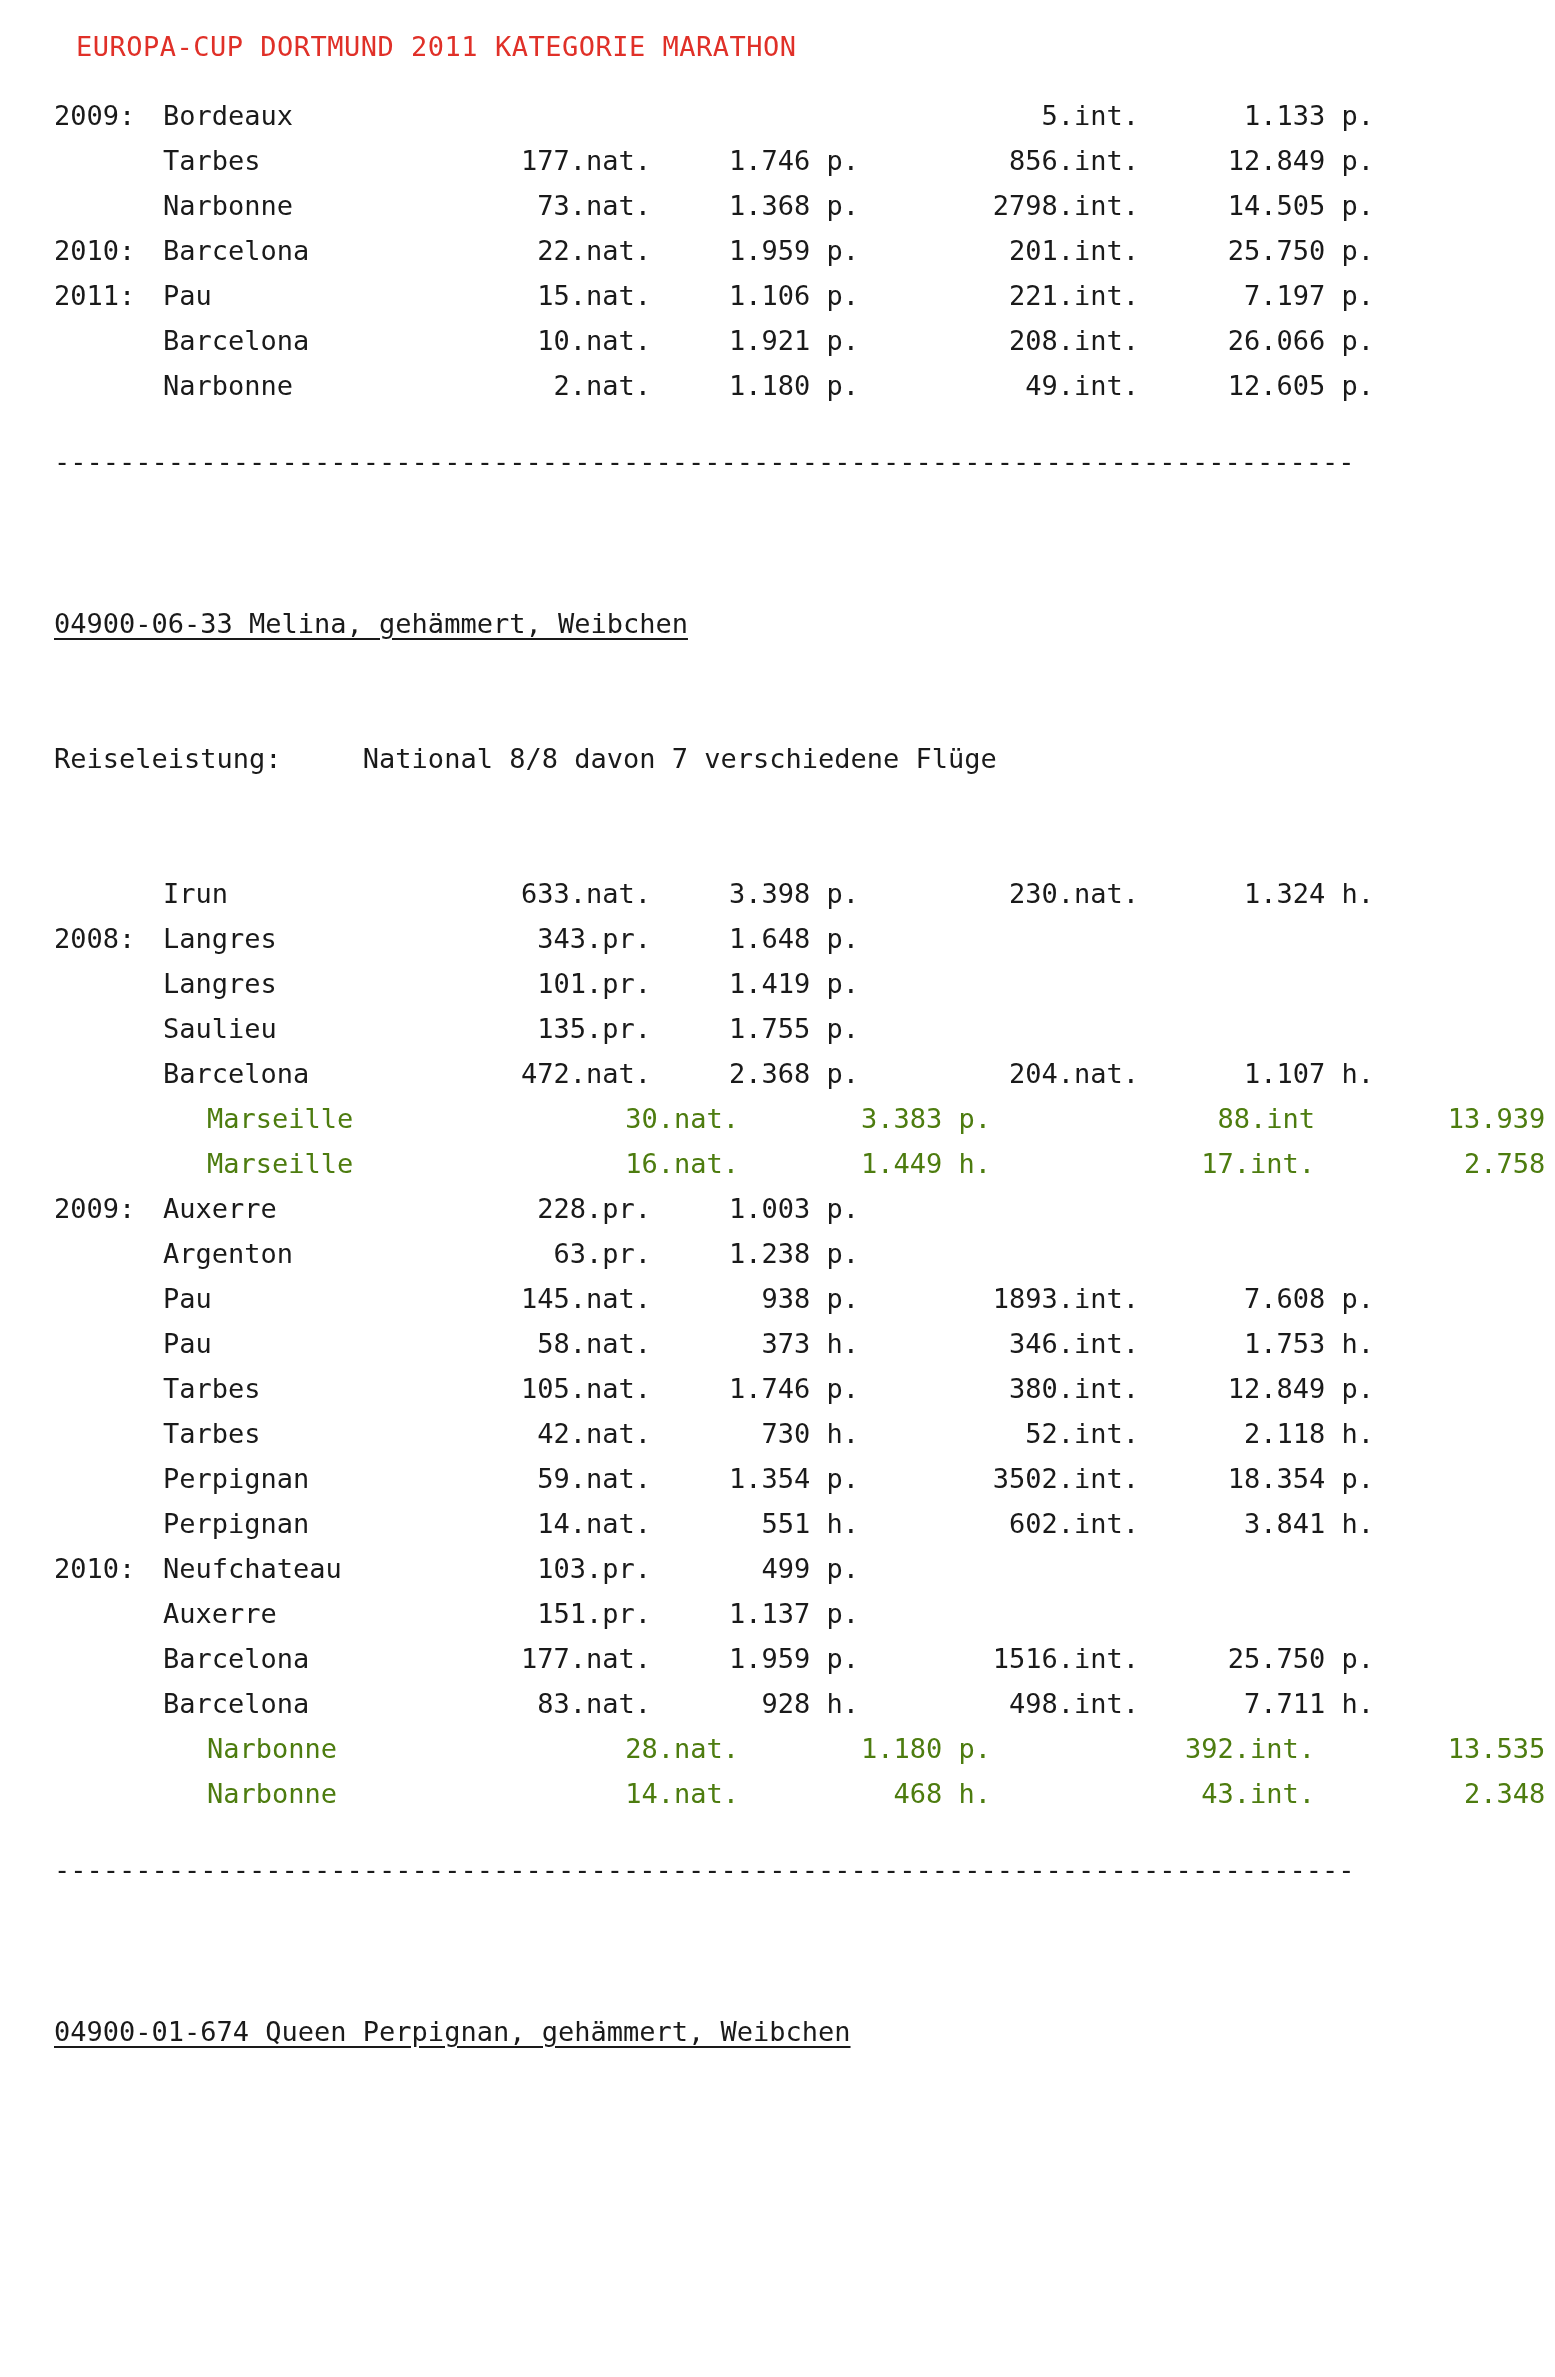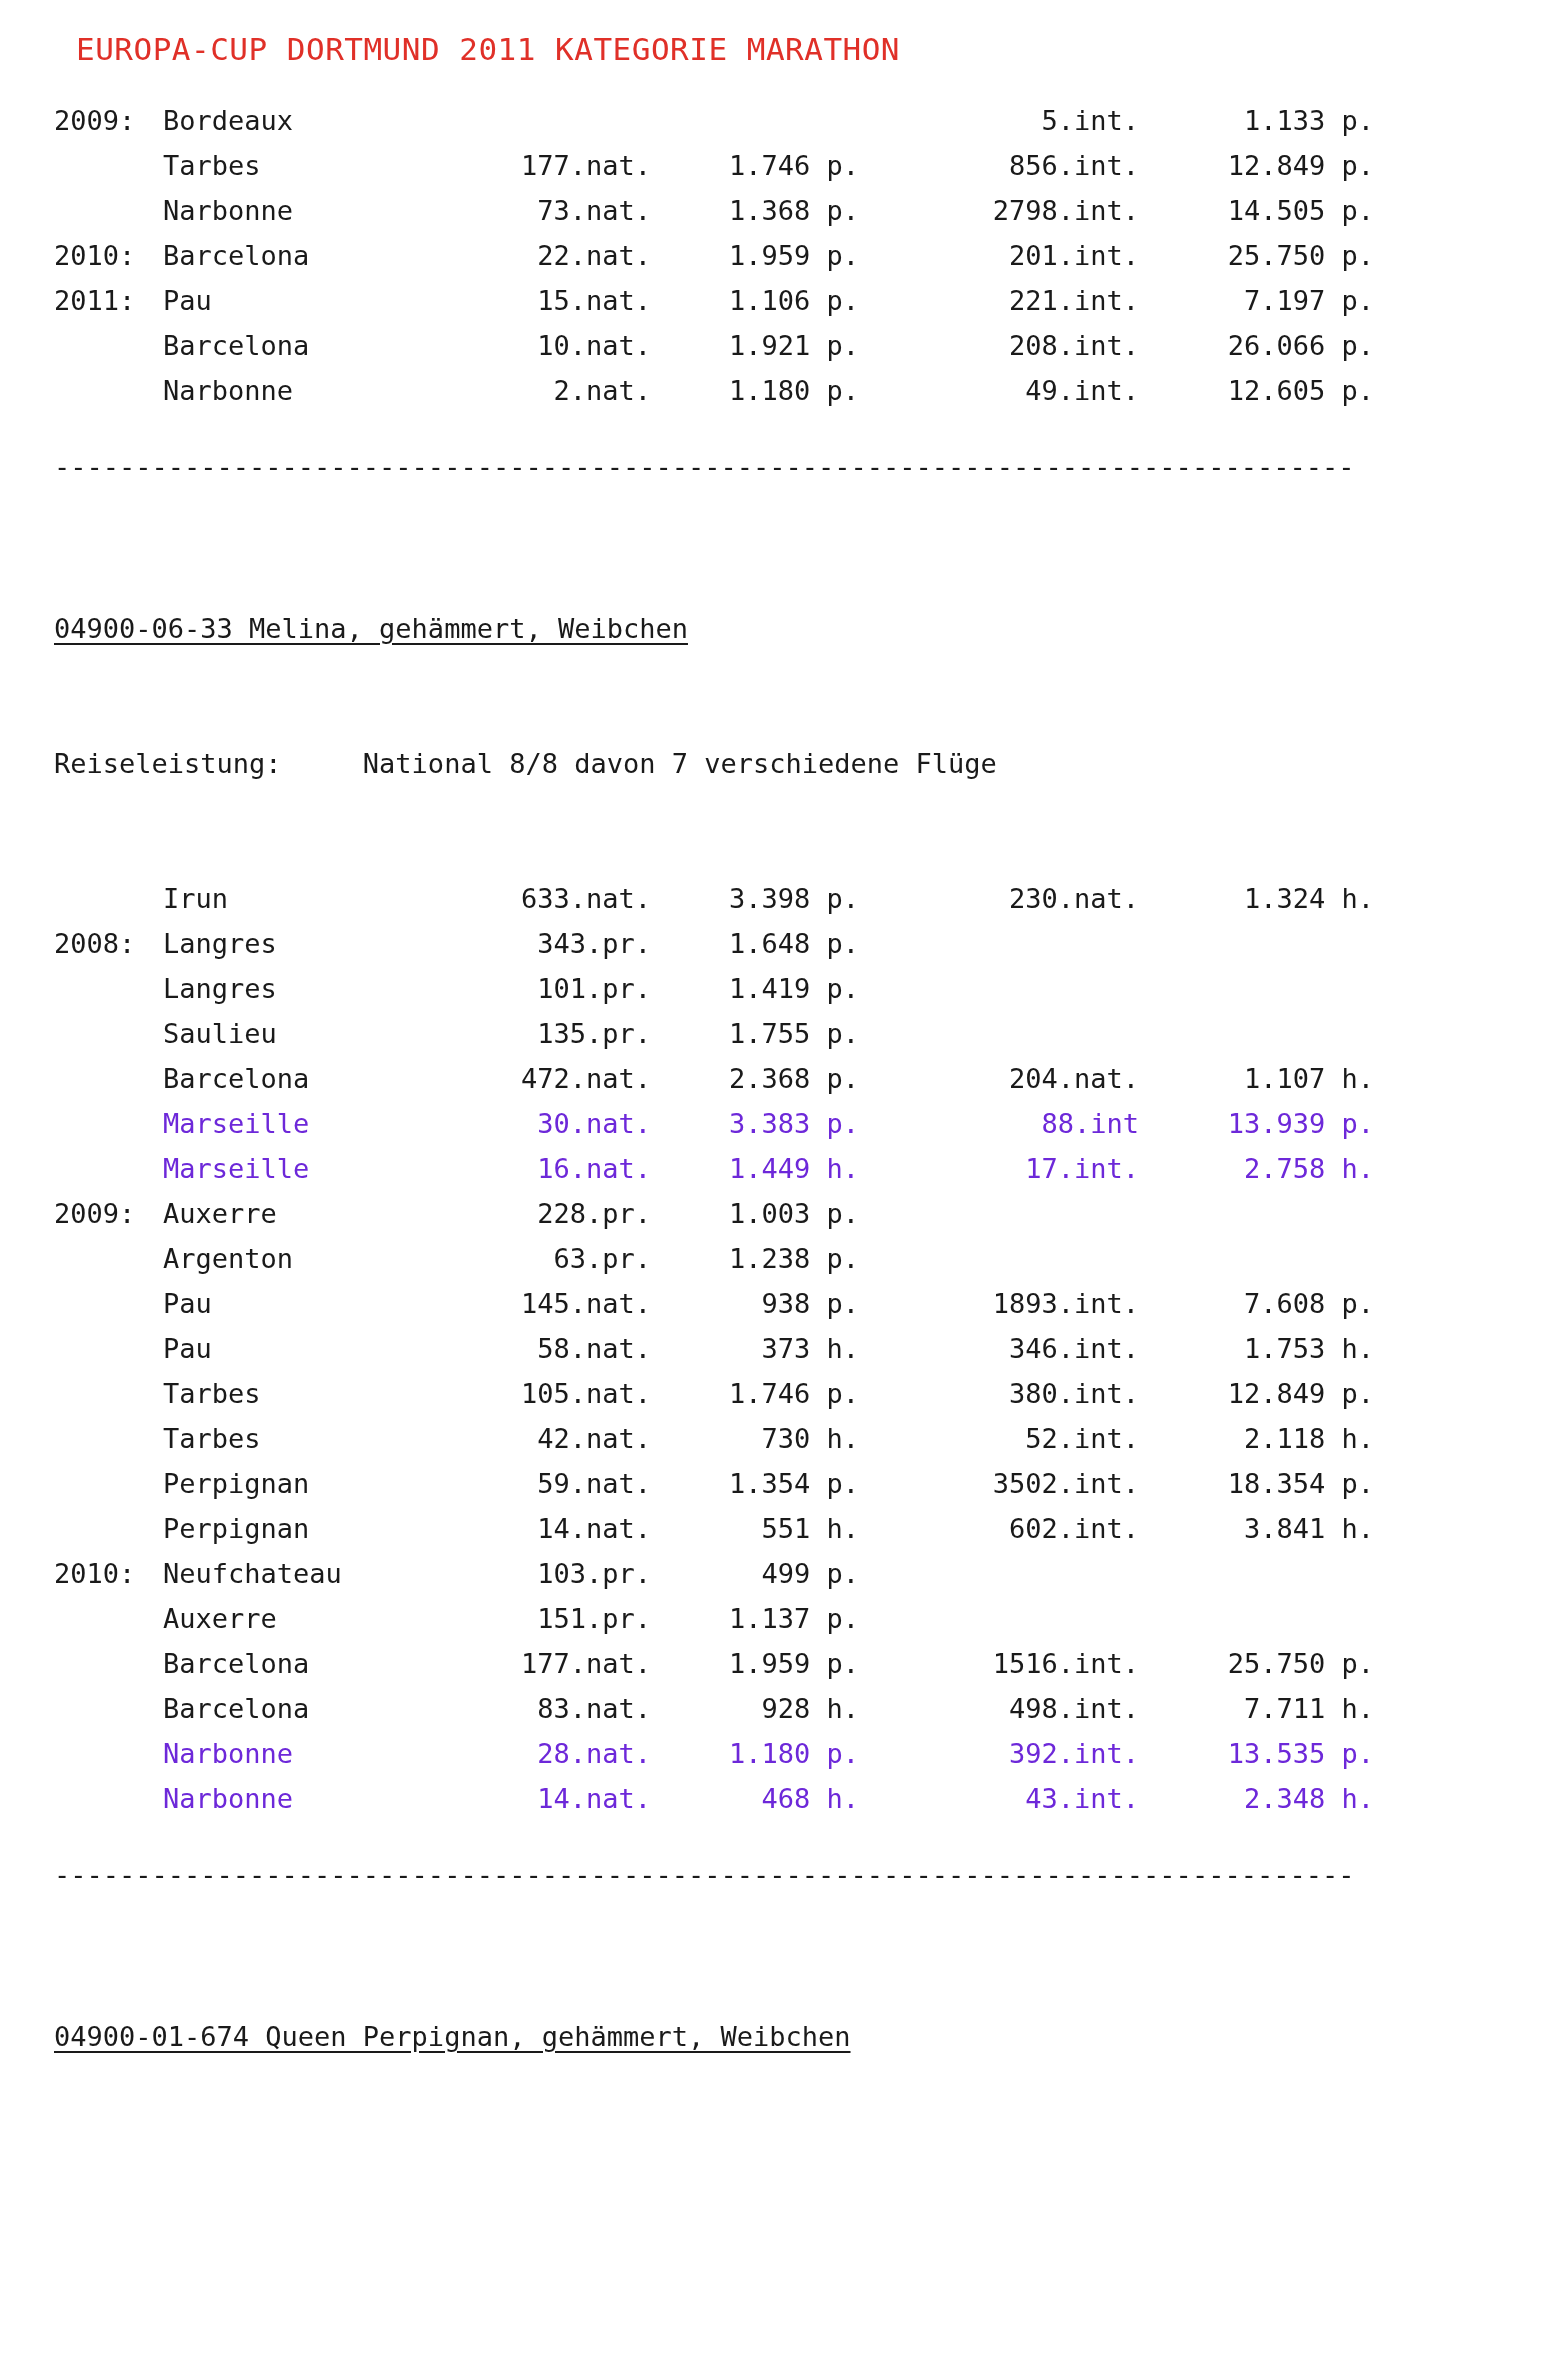--- a/index.html
+++ b/index.html
@@ -13,35 +13,35 @@
   }
   .page {
     width: 1555px;
     min-height: 2377px;
     box-sizing: border-box;
     padding: 23.5px 54px 36px 54px;
     background: #ffffff;
   }
   .doc-title {
     color: #e03028;
-    font-size: 31px;
+    font-size: 27px;
     letter-spacing: 0.5px;
     margin: 7.2px 0 31px 22px;
     white-space: pre;
   }
   .rows {
     font-size: 27px;
     line-height: 45px;
   }
   .row {
     display: flex;
     align-items: baseline;
     white-space: pre;
   }
-  .row.red { color: #6d28d9; }
+  .row.red { color: #4d7c0f; gap: 44px; }
   .c-year {
     width: 109px;
     flex: 0 0 109px;
     text-align: left;
   }
   .c-place {
     width: 307px;
     flex: 0 0 307px;
     text-align: left;
   }

